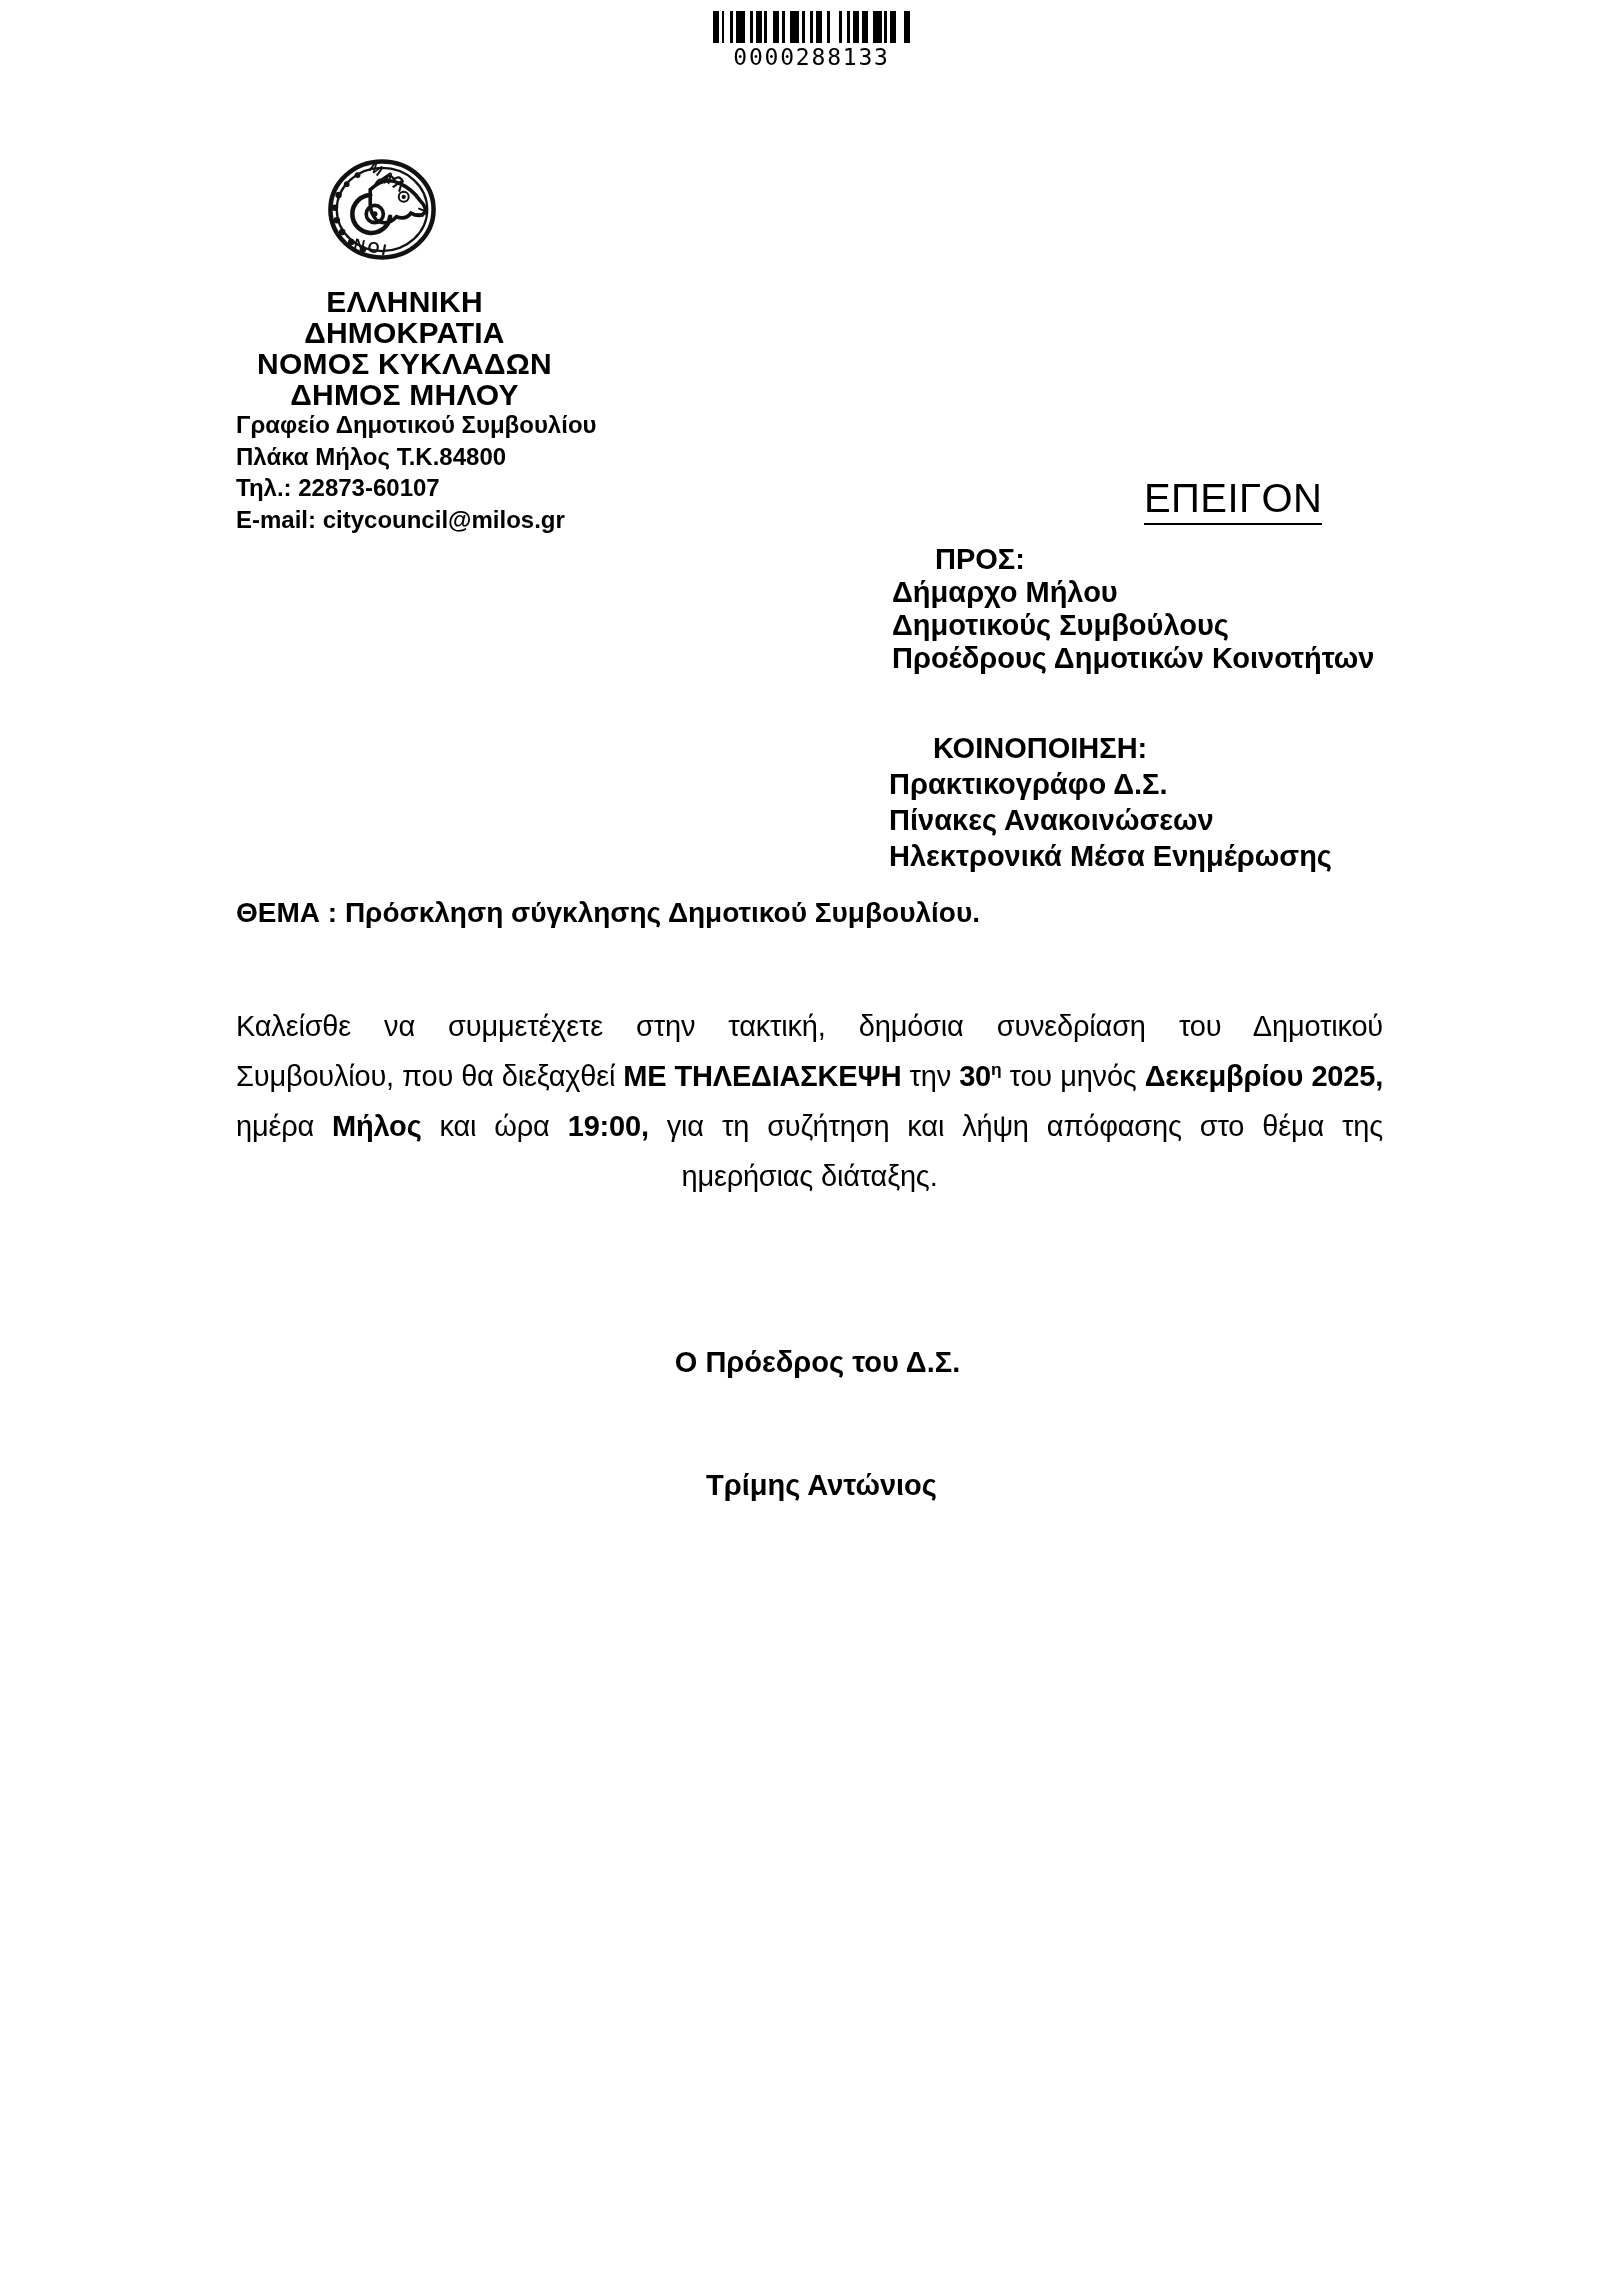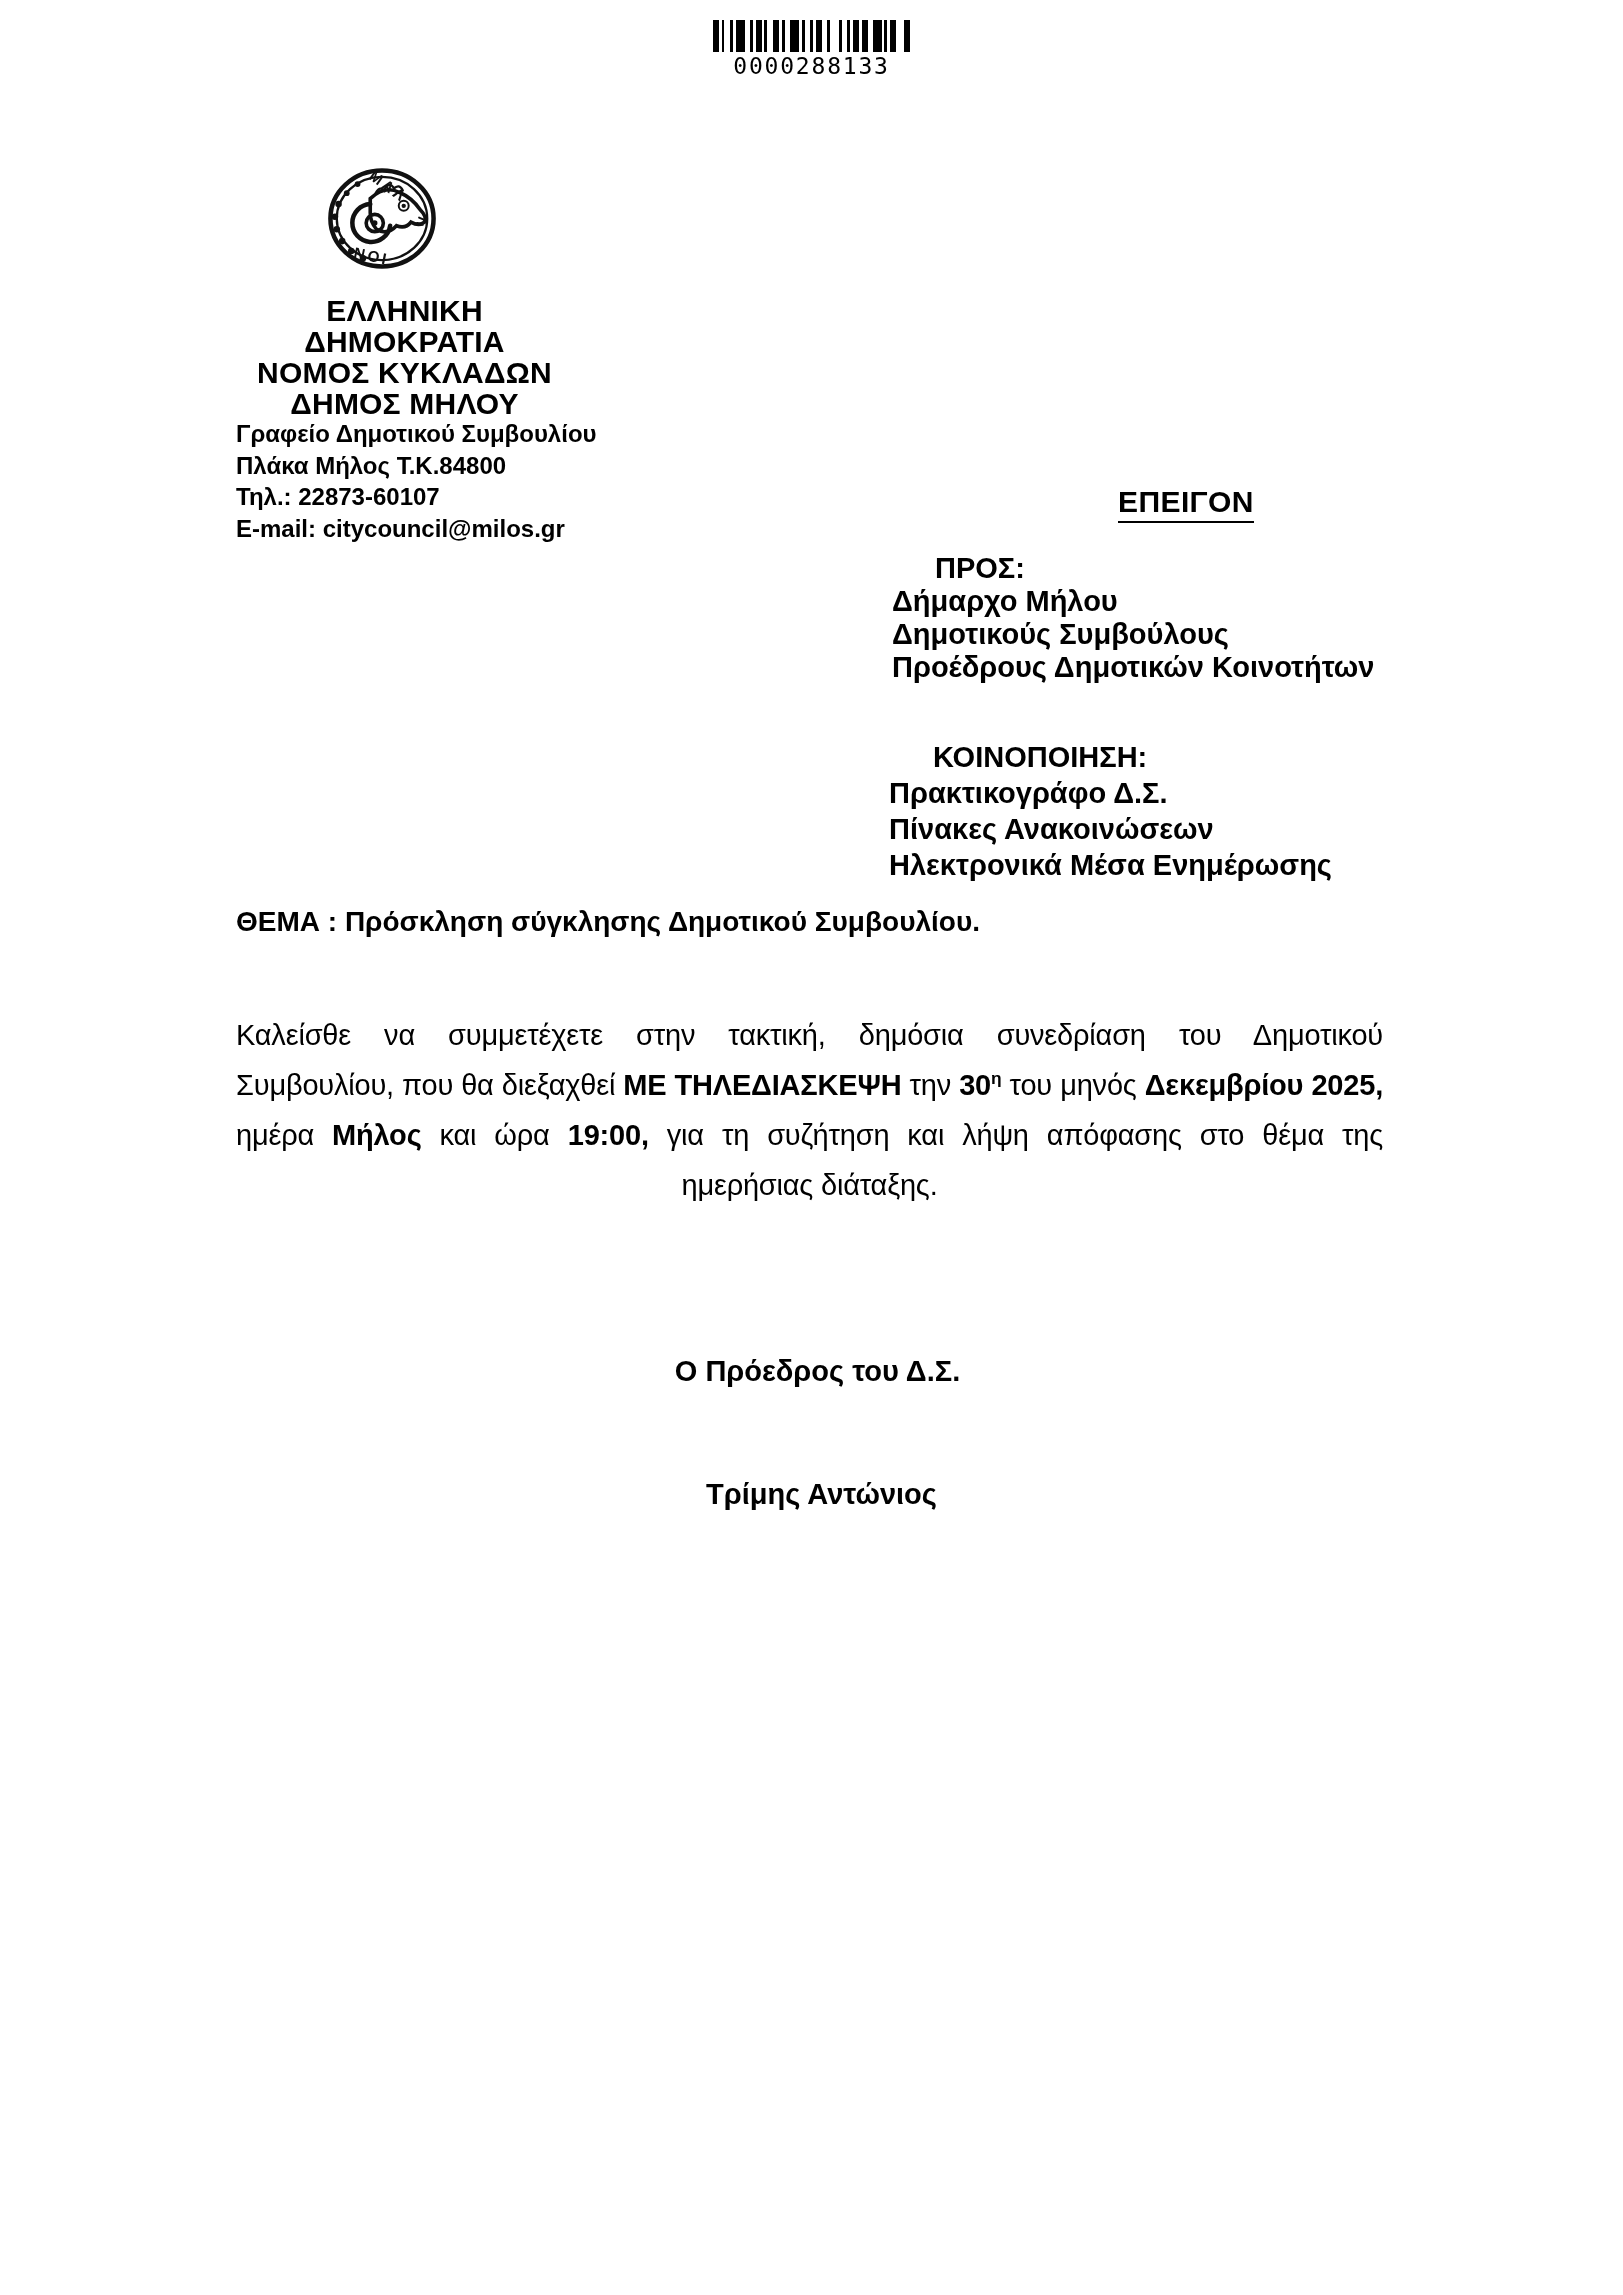--- a/index.html
+++ b/index.html
@@ -1,18 +1,18 @@
 <!DOCTYPE html>
 <html style="font-size:14px"><head>
 <meta charset="utf-8">
 <style>
   html,body{margin:0;padding:0;background:#fff;}
   body{width:1623px;height:2295px;position:relative;font-family:"Liberation Sans",sans-serif;color:#000;}
   #page{position:absolute;inset:0;background:#fff;overflow:hidden;}
-  .abs{position:absolute;margin-top:9px;}
+  .abs{position:absolute;}
 
   
   #barcode-bars{left:713px;top:10.7px;width:197px;height:32px;}
   #barcode-bars i{position:absolute;top:0;bottom:0;background:#000;}
   #barcode-number{left:695px;top:44px;width:233px;text-align:center;
     font-family:"DejaVu Sans Mono",monospace;font-size:23px;letter-spacing:1.8px;}
 
   
   #ref-block{right:95px;top:139px;text-align:right;font-weight:bold;font-size:29px;line-height:40px;}
 
@@ -20,21 +20,21 @@
   #coin-logo{left:325px;top:156px;width:114px;height:107px;}
 
   
   #agency-block{left:233px;top:286px;width:343px;text-align:center;
     font-weight:bold;font-size:30px;line-height:31px;letter-spacing:0.2px;}
 
   
   #contact-block{left:236px;top:409px;font-weight:bold;font-size:24px;line-height:31.5px;}
 
   
-  #urgency{left:1118px;top:476px;font-weight:bold;font-size:30px;
+  #urgency{left:1144px;top:476px;font-weight:normal;font-size:40px;
     border-bottom:2.7px solid #000;padding-bottom:1.8px;letter-spacing:0.4px;}
 
   
   #to-block{left:892px;top:543px;font-weight:bold;font-size:29px;line-height:33px;}
   #to-block .lbl{padding-left:43px;}
   #cc-block{left:889px;top:730px;font-weight:bold;font-size:29px;line-height:36px;}
   #cc-block .lbl{padding-left:44px;}
 
   
   #subject{left:236px;top:897px;font-weight:bold;font-size:28px;}

